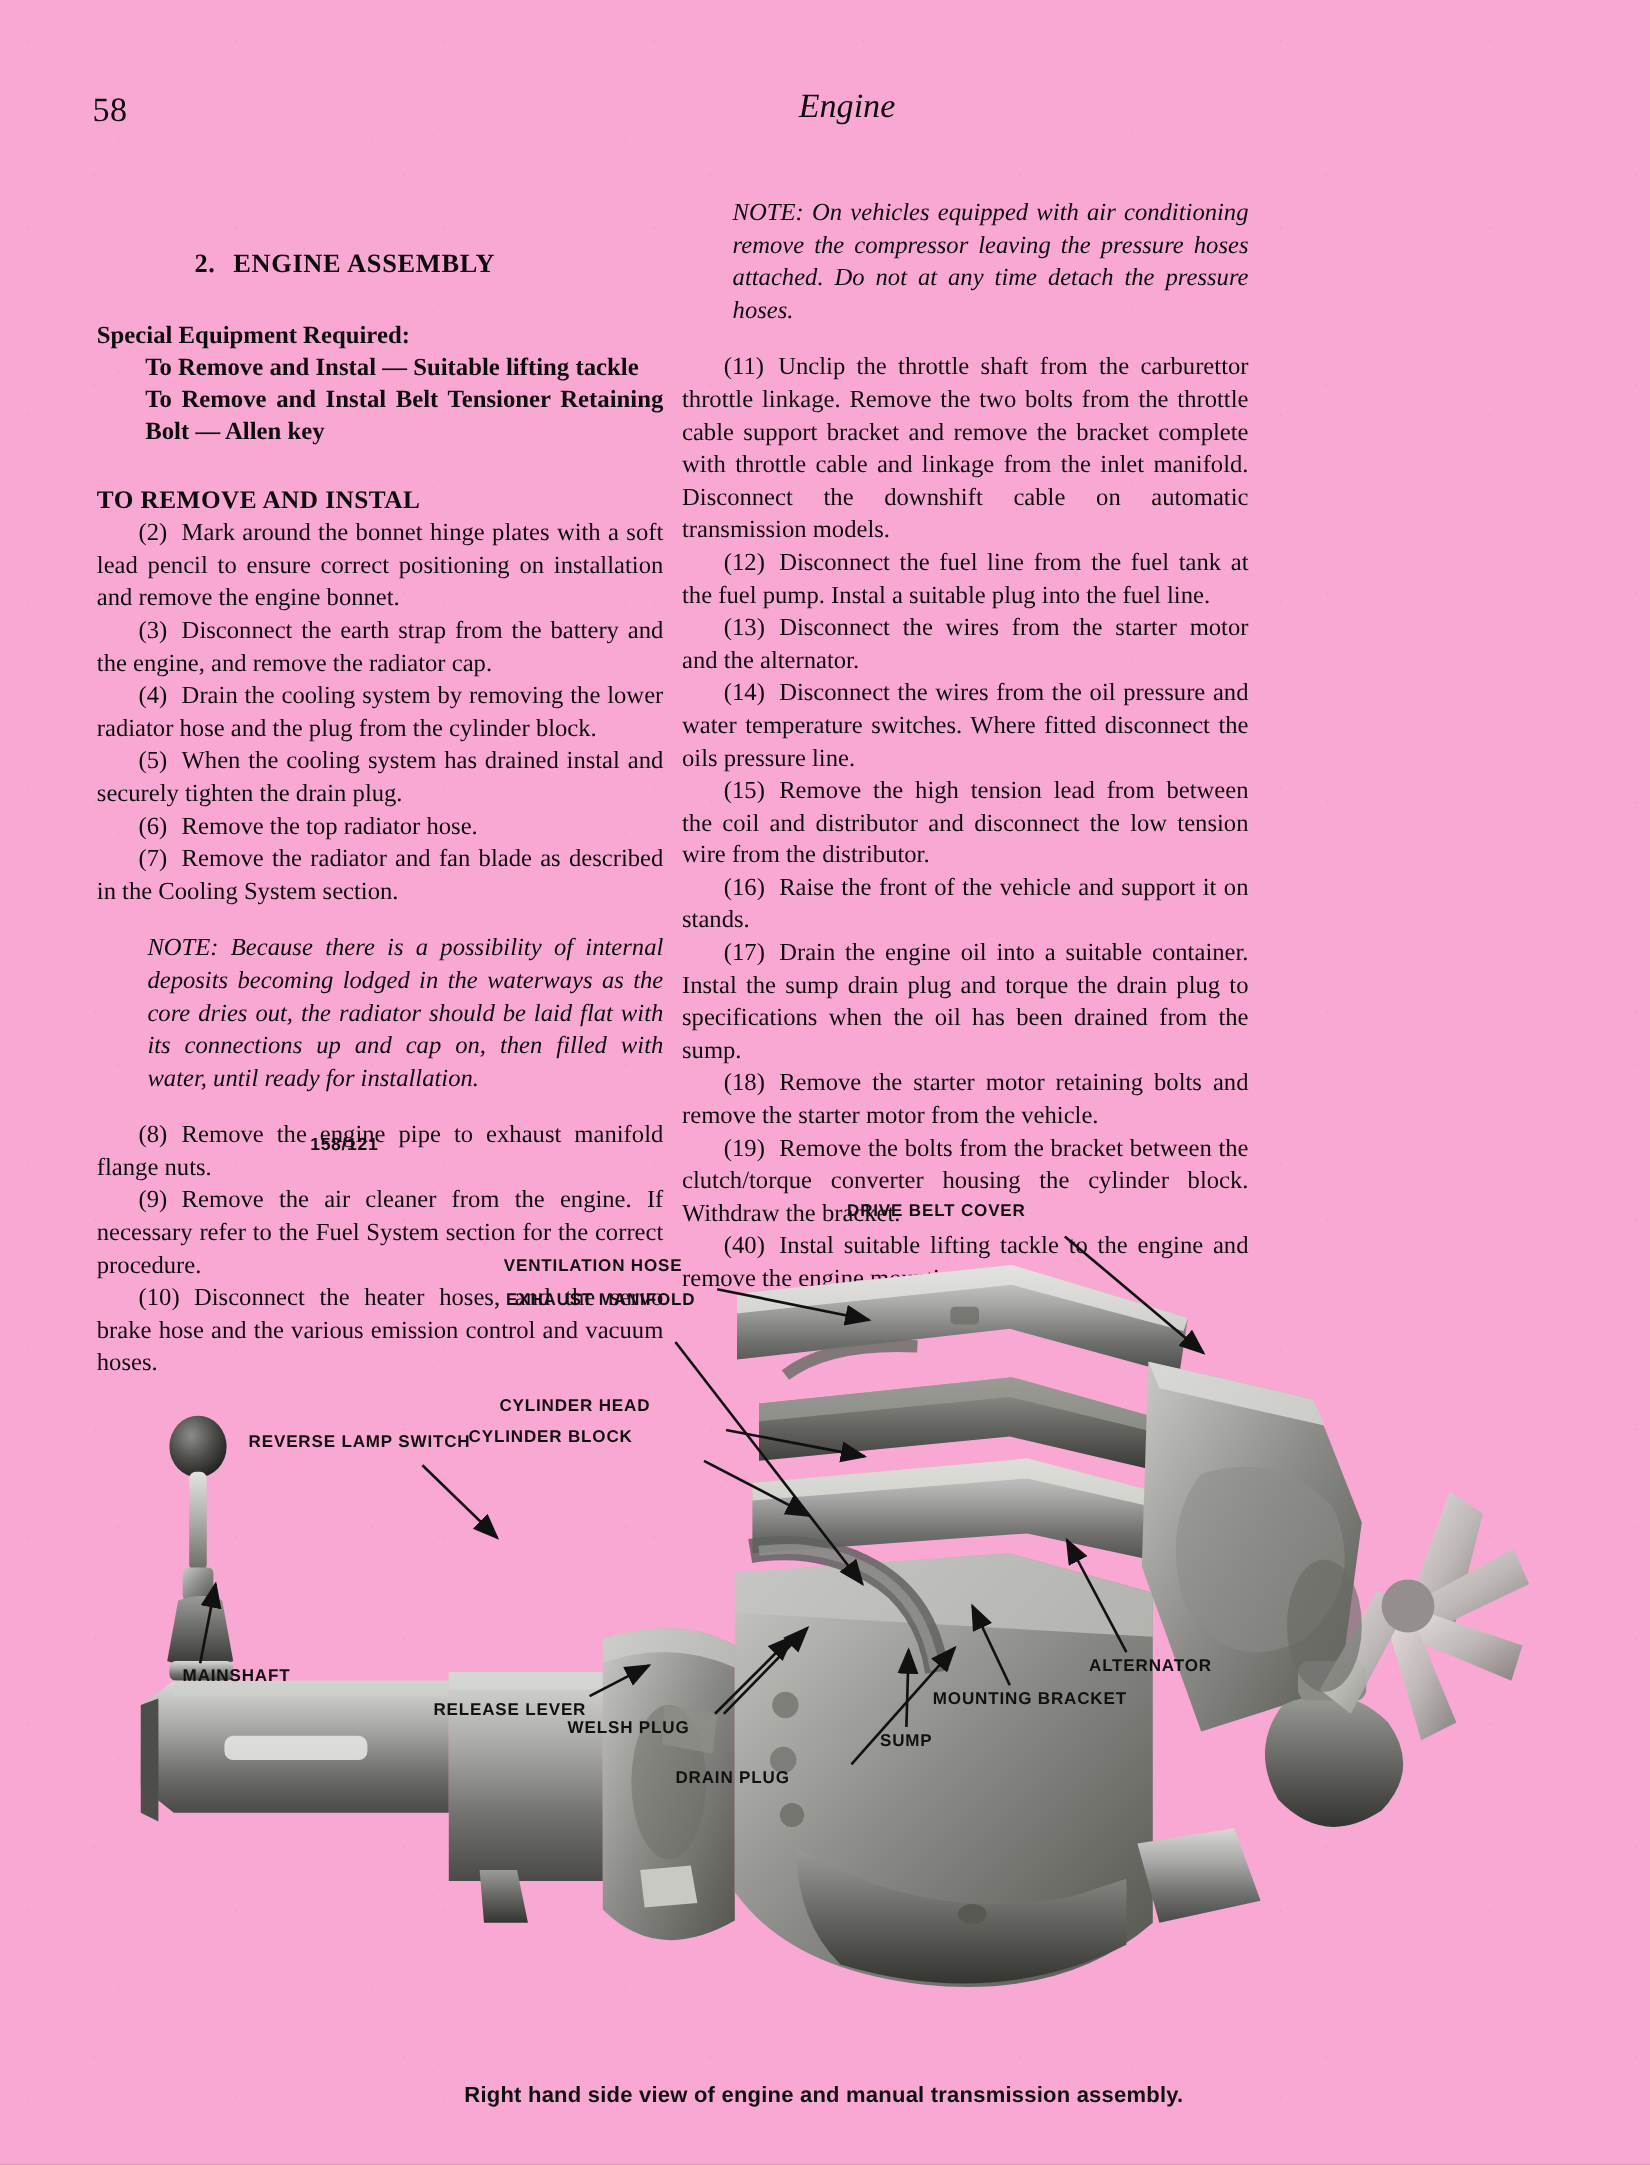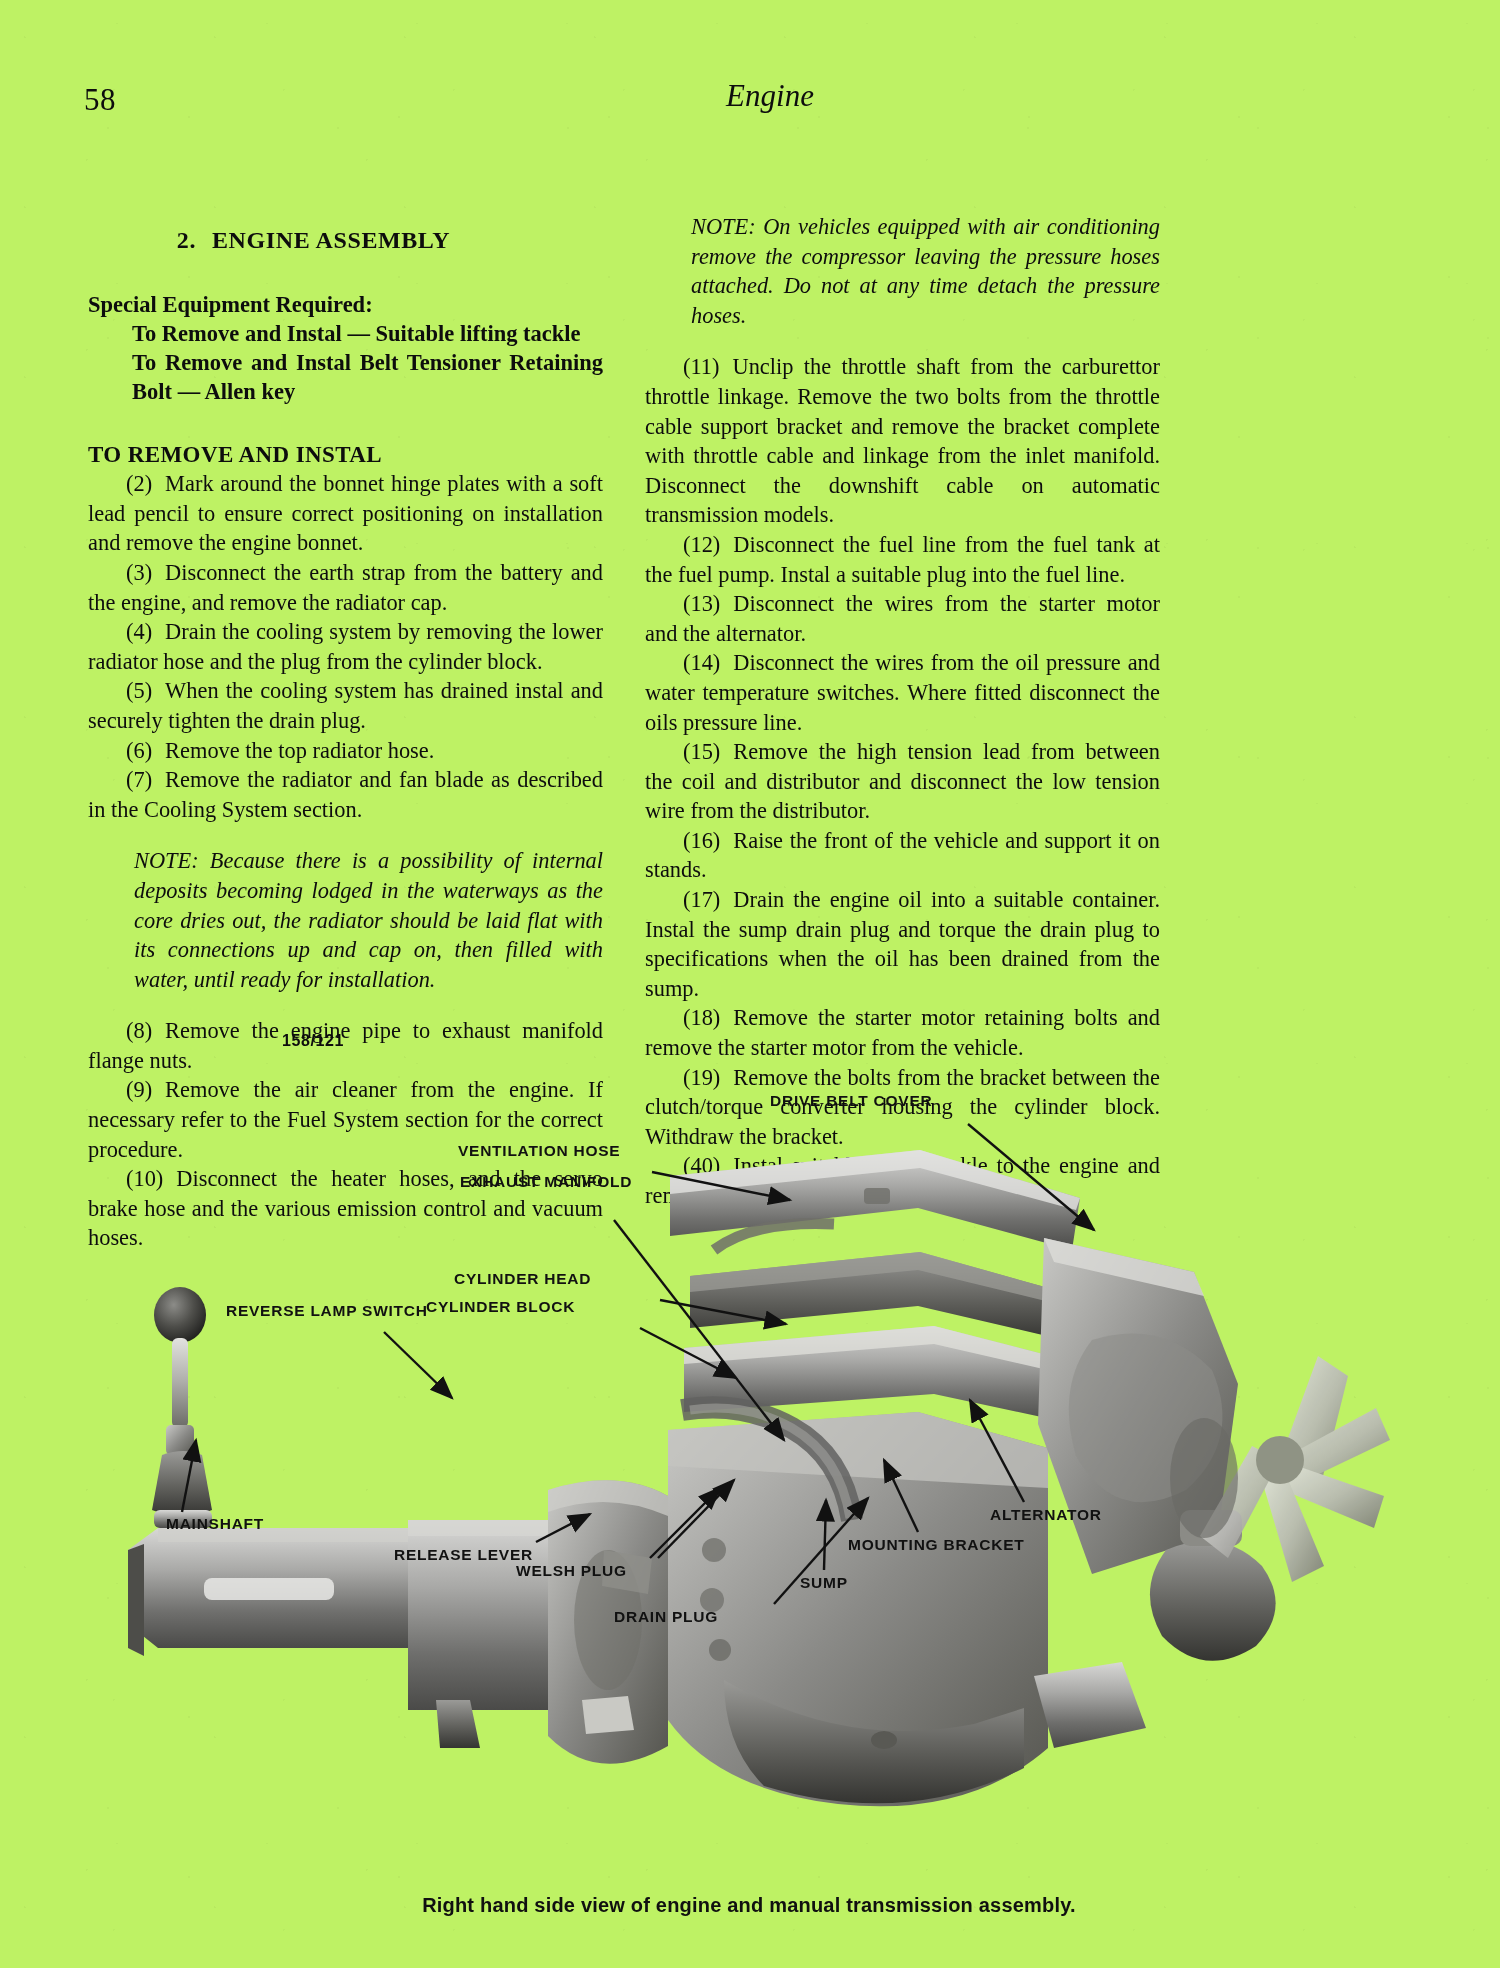--- a/index.html
+++ b/index.html
@@ -4,21 +4,21 @@
 <style>
   html, body {
     margin: 0;
     padding: 0;
     background: #8a8a8a;
   }
   .page {
     position: relative;
     width: 1500px;
     height: 1968px;
-    background: #bef264;
+    background: #f9a8d4;
     overflow: hidden;
     font-family: "Liberation Serif", "DejaVu Serif", serif;
     color: #0d0d0d;
     box-sizing: border-box;
   }
   
   .page::before {
     content: "";
     position: absolute;
     inset: 0;
@@ -57,21 +57,21 @@
     position: absolute;
     top: 178px;
     width: 515px;
     font-size: 22.4px;
     line-height: 29.6px;
     text-align: justify;
     text-justify: inter-word;
     hyphens: none;
   }
   .col-left  { left: 88px; margin-top: 48px; }
-  .col-right { left: 645px; margin-top: 34px; }
+  .col-right { left: 620px; }
 
   .sec-title {
     font-weight: bold;
     font-size: 24px;
     text-align: center;
     letter-spacing: .6px;
     margin: 0 0 34px 0;
     padding-right: 64px;
   }
   .sec-title .num { margin-right: 16px; }

